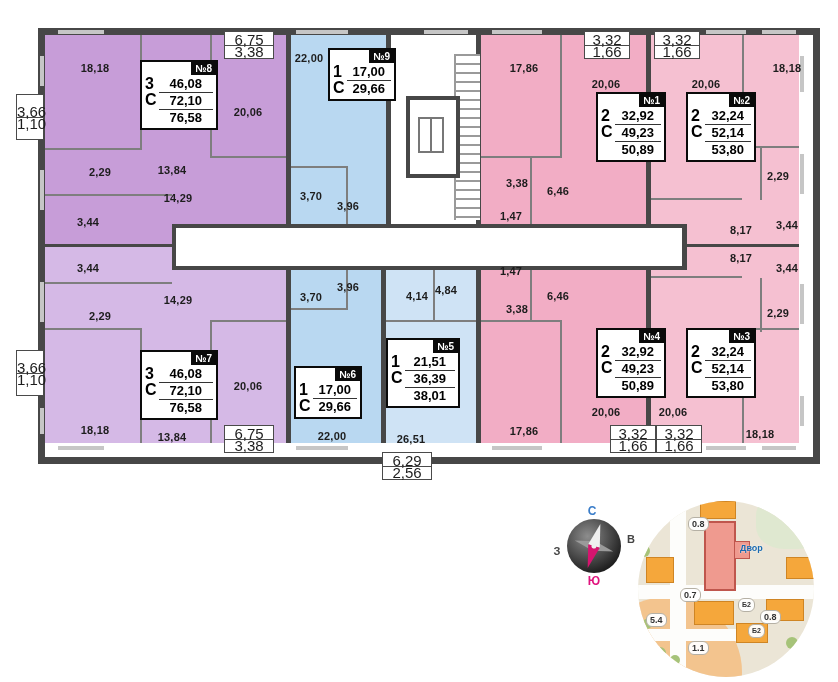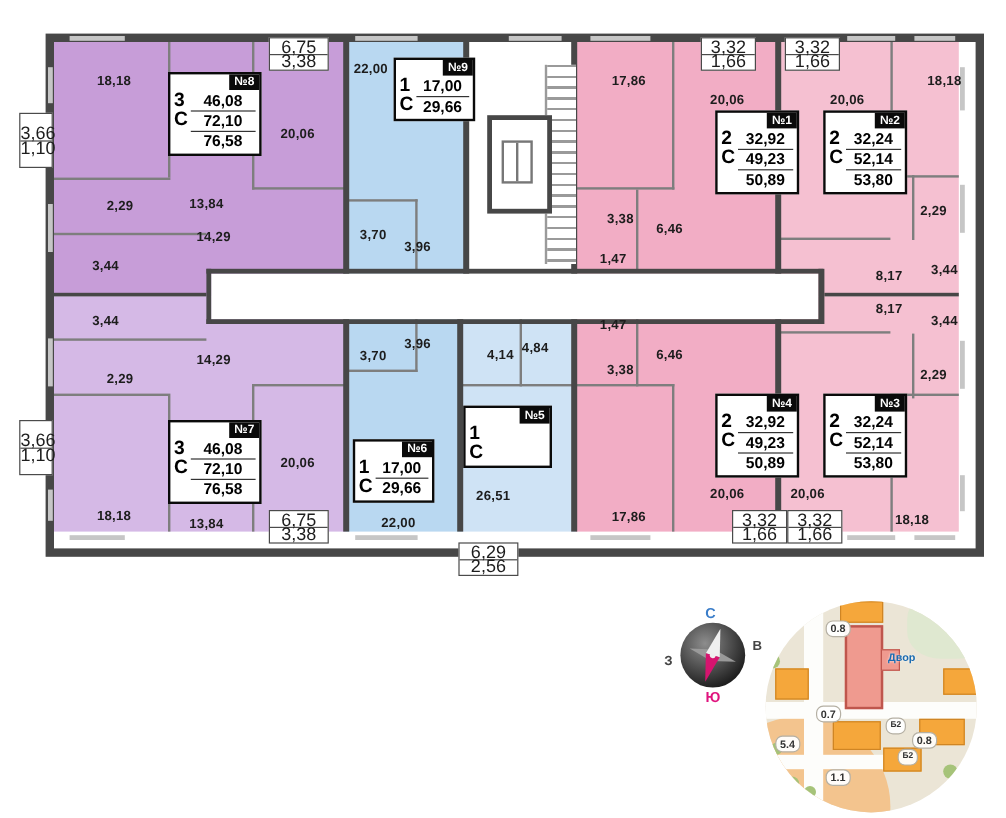--- a/index.html
+++ b/index.html
@@ -145,21 +145,21 @@
   <div class="rl" style="left:100px;top:316px">2,29</div>
   <div class="rl" style="left:178px;top:300px">14,29</div>
   <div class="rl" style="left:248px;top:386px">20,06</div>
   <div class="rl" style="left:95px;top:430px">18,18</div>
   <div class="rl" style="left:172px;top:437px">13,84</div>
   <div class="rl" style="left:311px;top:297px">3,70</div>
   <div class="rl" style="left:348px;top:287px">3,96</div>
   <div class="rl" style="left:332px;top:436px">22,00</div>
   <div class="rl" style="left:417px;top:296px">4,14</div>
   <div class="rl" style="left:446px;top:290px">4,84</div>
-  <div class="rl" style="left:411px;top:414px">26,51</div>
+  <div class="rl" style="left:411px;top:439px">26,51</div>
   <div class="rl" style="left:511px;top:271px">1,47</div>
   <div class="rl" style="left:517px;top:309px">3,38</div>
   <div class="rl" style="left:558px;top:296px">6,46</div>
   <div class="rl" style="left:524px;top:431px">17,86</div>
   <div class="rl" style="left:606px;top:412px">20,06</div>
   <div class="rl" style="left:741px;top:258px">8,17</div>
   <div class="rl" style="left:787px;top:268px">3,44</div>
   <div class="rl" style="left:778px;top:313px">2,29</div>
   <div class="rl" style="left:673px;top:412px">20,06</div>
   <div class="rl" style="left:760px;top:434px">18,18</div>
@@ -245,20 +245,25 @@
           <div>29,66</div>
         </div>
       </div>
   </div>
   <div class="info-box" style="left:386px;top:338px;width:64px">
     <div class="ib-badge">№5</div>
     <div class="ib-body">
         <div class="ib-type">
           <span>1</span>
           <span>С</span>
+        </div>
+    <div class="ib-vals">
+          <div>21,51</div>
+          <div>36,39</div>
+          <div>38,01</div>
         </div>
       </div>
   </div>
   <div class="info-box" style="left:596px;top:328px;width:60px">
     <div class="ib-badge">№4</div>
     <div class="ib-body">
         <div class="ib-type">
           <span>2</span>
           <span>С</span>
         </div>

